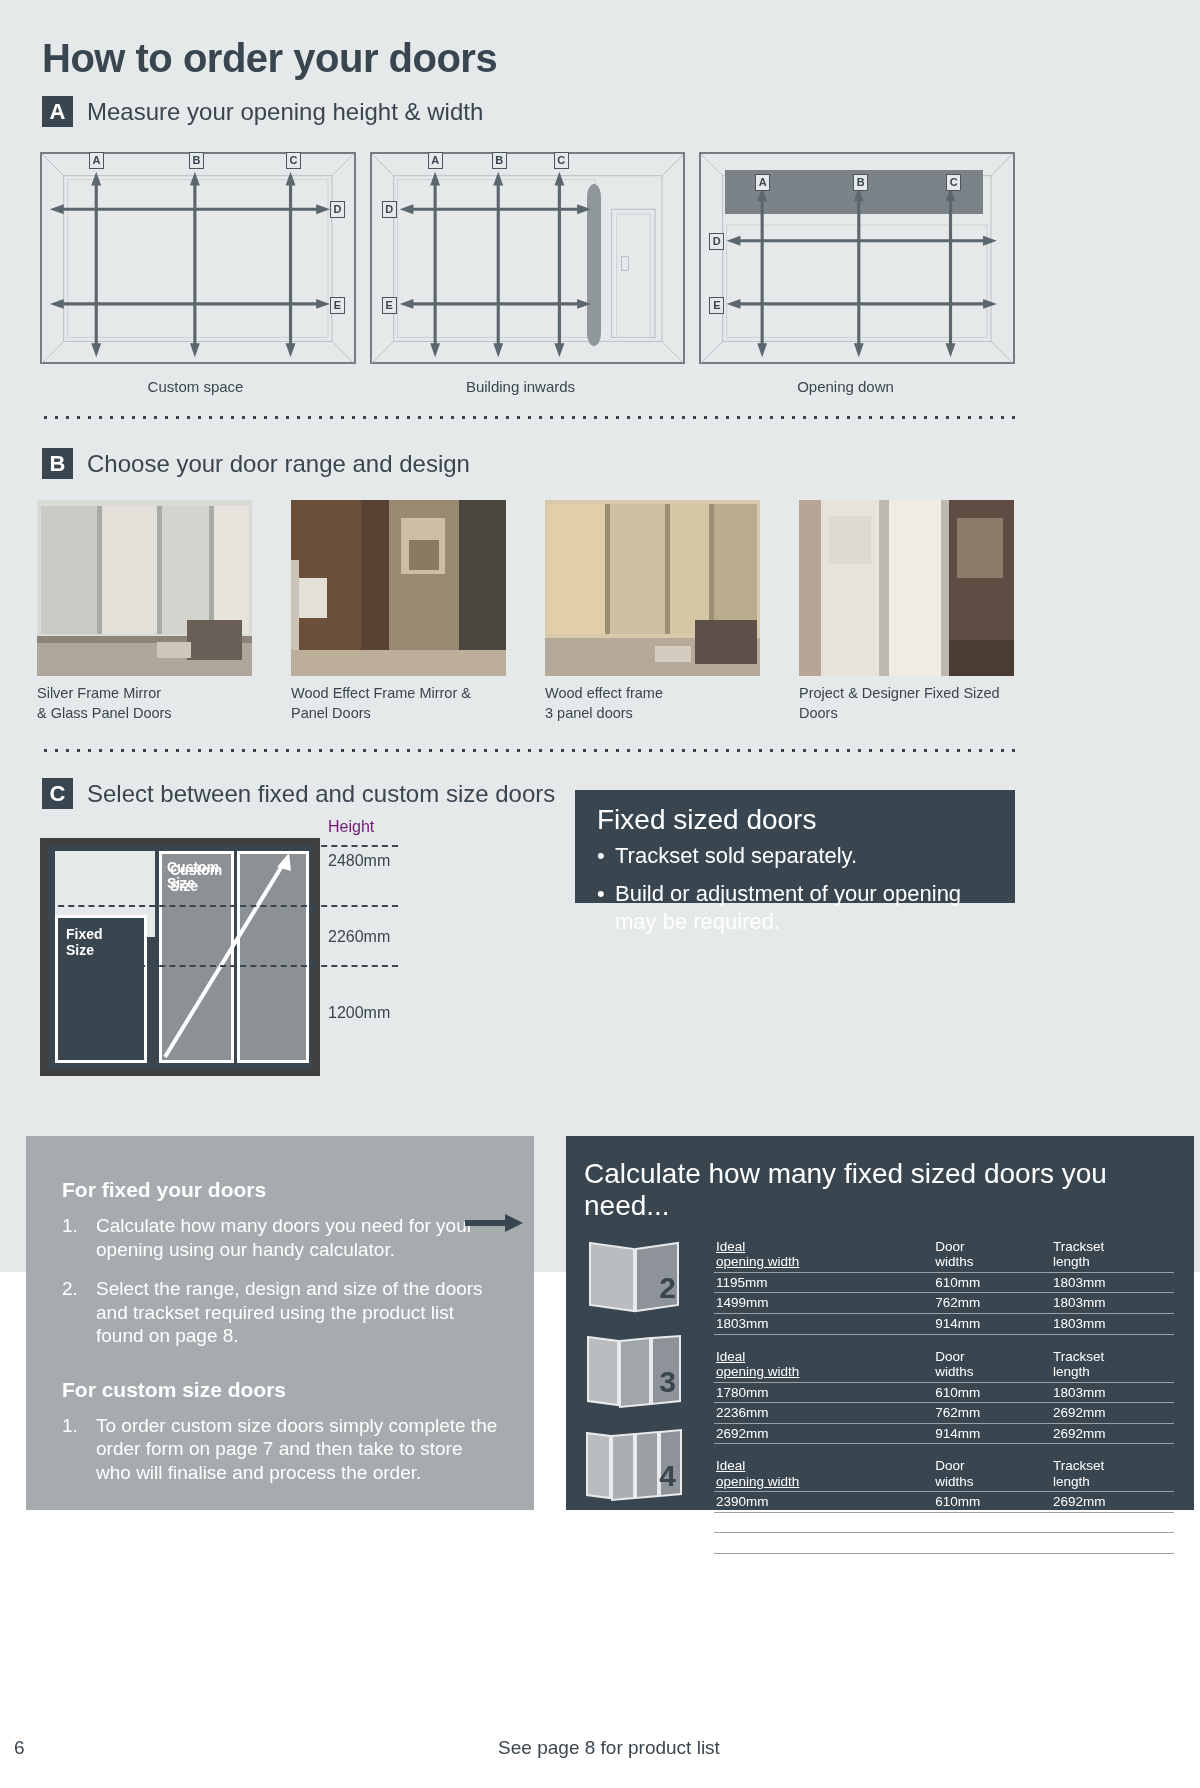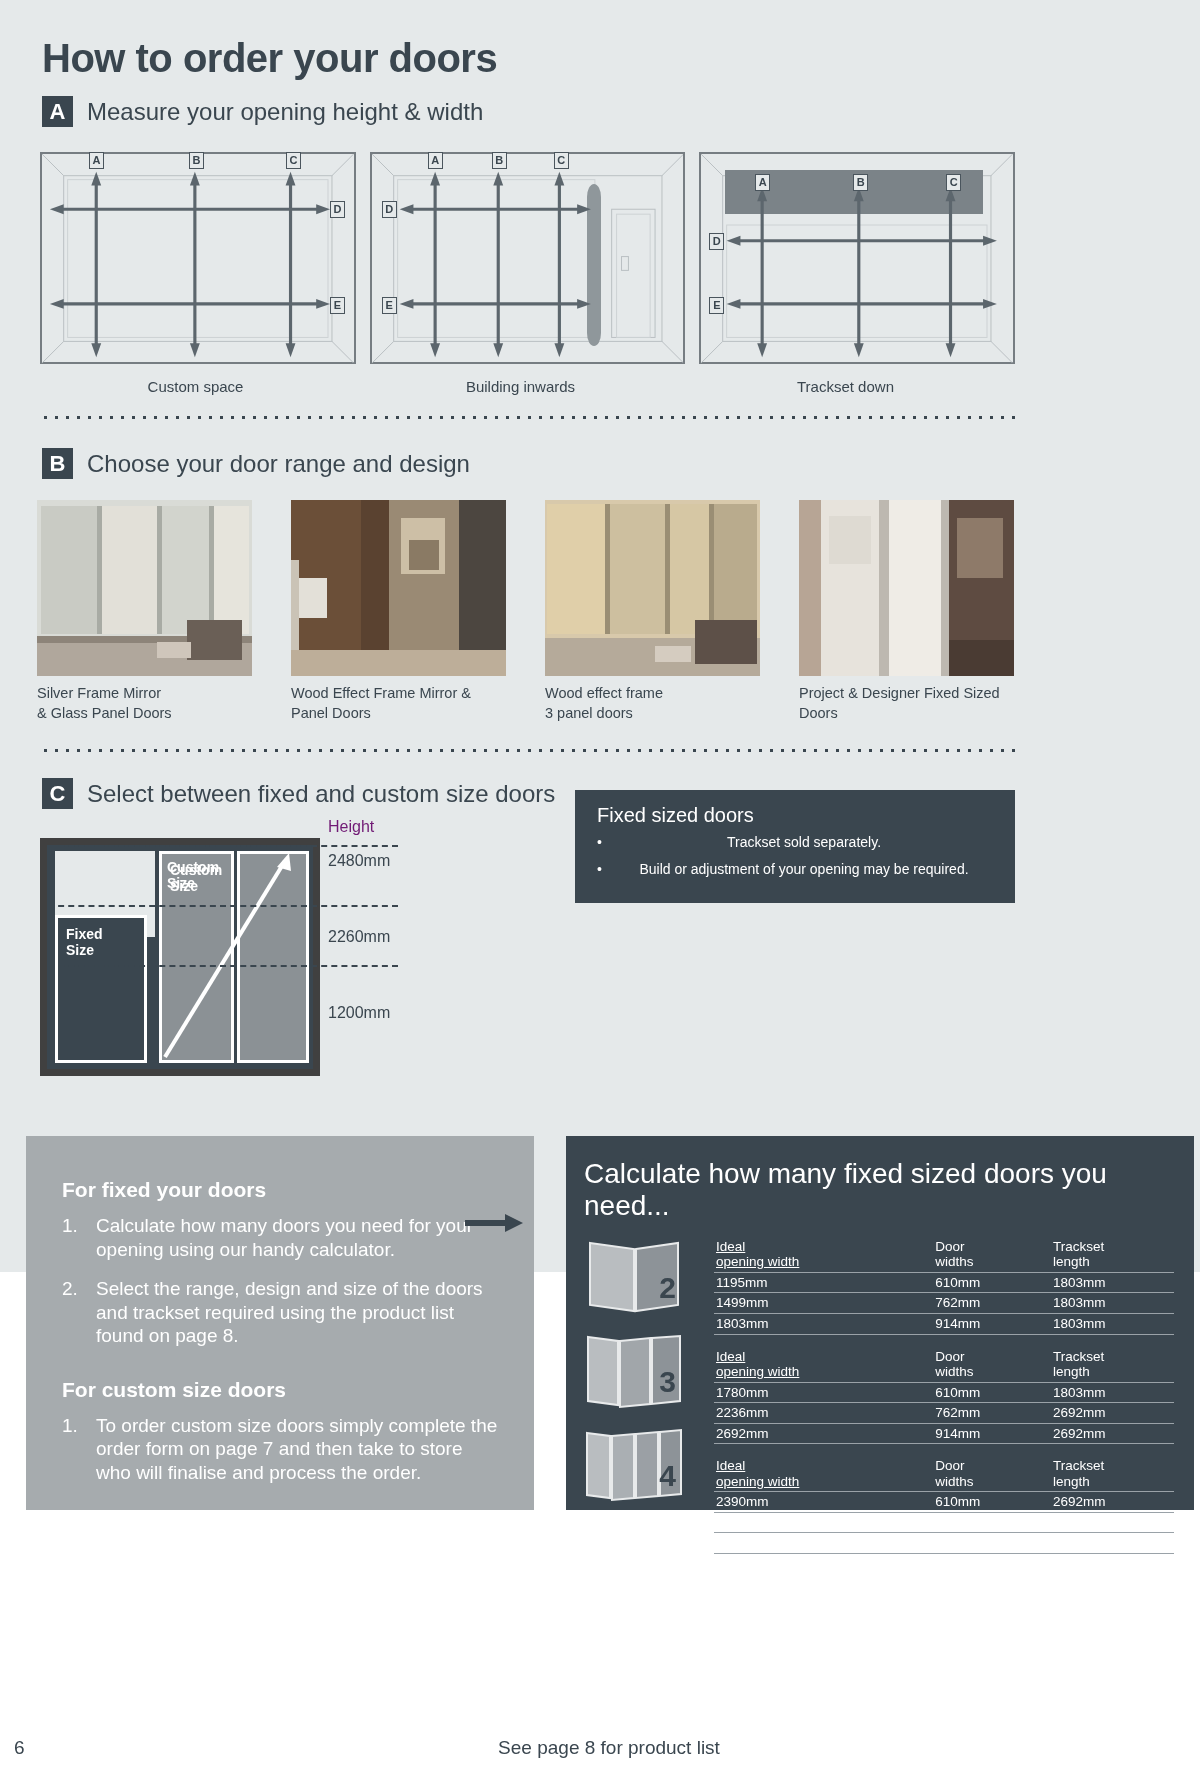--- a/index.html
+++ b/index.html
@@ -84,23 +84,23 @@
   .heightcol .hval { font-size: 16px; color:#3a464f; }
 
   .info-dark {
     position:absolute; left: 575px; top: 790px; width: 440px; height: 113px;
     background:#3a464f; color:#fff; padding: 14px 22px;
   }
   .info-grey {
     position:absolute; left: 575px; top: 918px; width: 440px; height: 158px;
     background:#a0a6a9; color:#fff; padding: 14px 22px;
   }
-  .info-title { font-size: 20px; margin-bottom: 6px; }
+  .info-title { font-size: 28px; margin-bottom: 6px; }
   .info-list { list-style: none; }
-  .info-list li { font-size: 14px; line-height: 1.3; margin-bottom: 9px; padding-left: 18px; position: relative; text-align: center; }
+  .info-list li { font-size: 22px; line-height: 1.3; margin-bottom: 9px; padding-left: 18px; position: relative; }
   .info-list li:before { content:"\2022"; position:absolute; left:0; top:0; }
 
   
   .bl {
     position:absolute; left: 26px; top: 1136px; width: 508px; height: 374px;
     background:#a6abae; color:#fff; padding: 42px 36px 0 36px;
   }
   .bl h3 { font-size: 21px; font-weight:bold; margin-bottom: 12px; }
   .bl ol { list-style:none; counter-reset: n; }
   .bl ol li {
@@ -254,21 +254,21 @@
       <span class="tag" style="left:152px; top:20px;">B</span>
       <span class="tag" style="left:245px; top:20px;">C</span>
       <span class="tag" style="left:8px; top:79px;">D</span>
       <span class="tag" style="left:8px; top:143px;">E</span>
     </div>
   </div>
 
   <div class="cap-row">
     <div>Custom space</div>
     <div>Building inwards</div>
-    <div>Trackset down</div>
+    <div>Opening down</div>
   </div>
 
   <div class="dotted" style="top:415px;"></div>
 
   <div class="step-head" style="left:42px; top:448px;">
     <span class="step-badge">B</span>
     <span class="step-text">Choose your door range and design</span>
   </div>
 
   <div class="photos">

